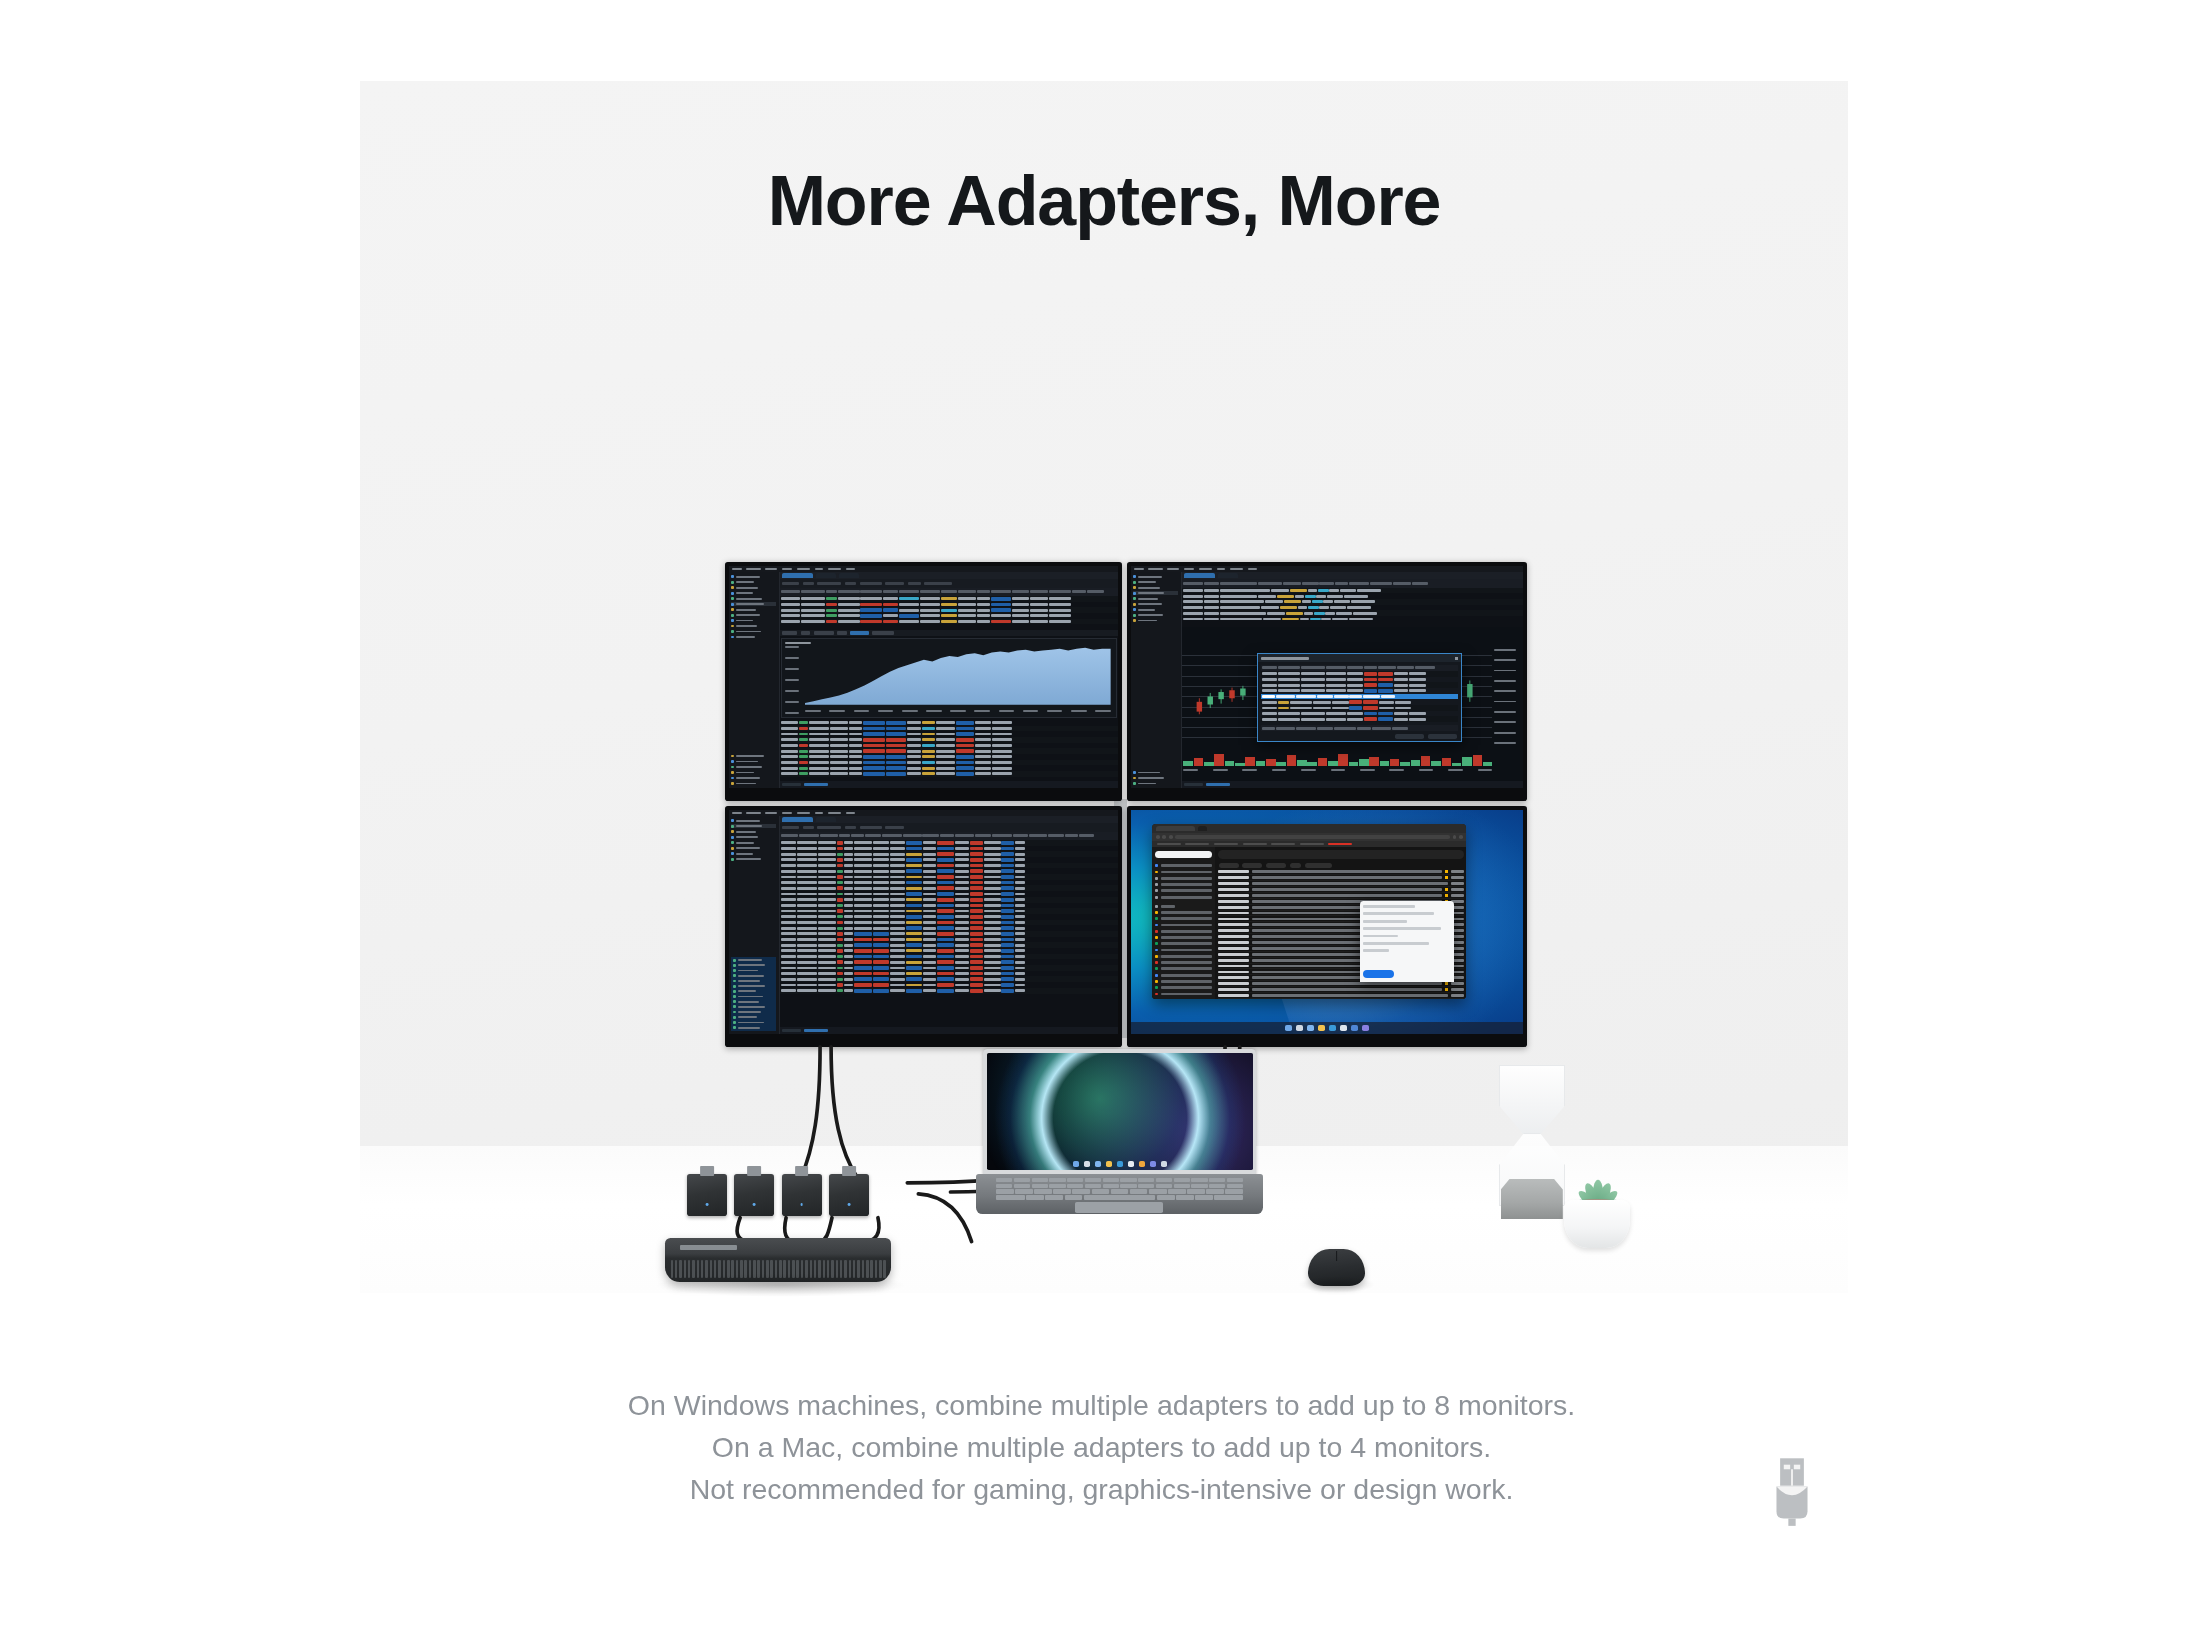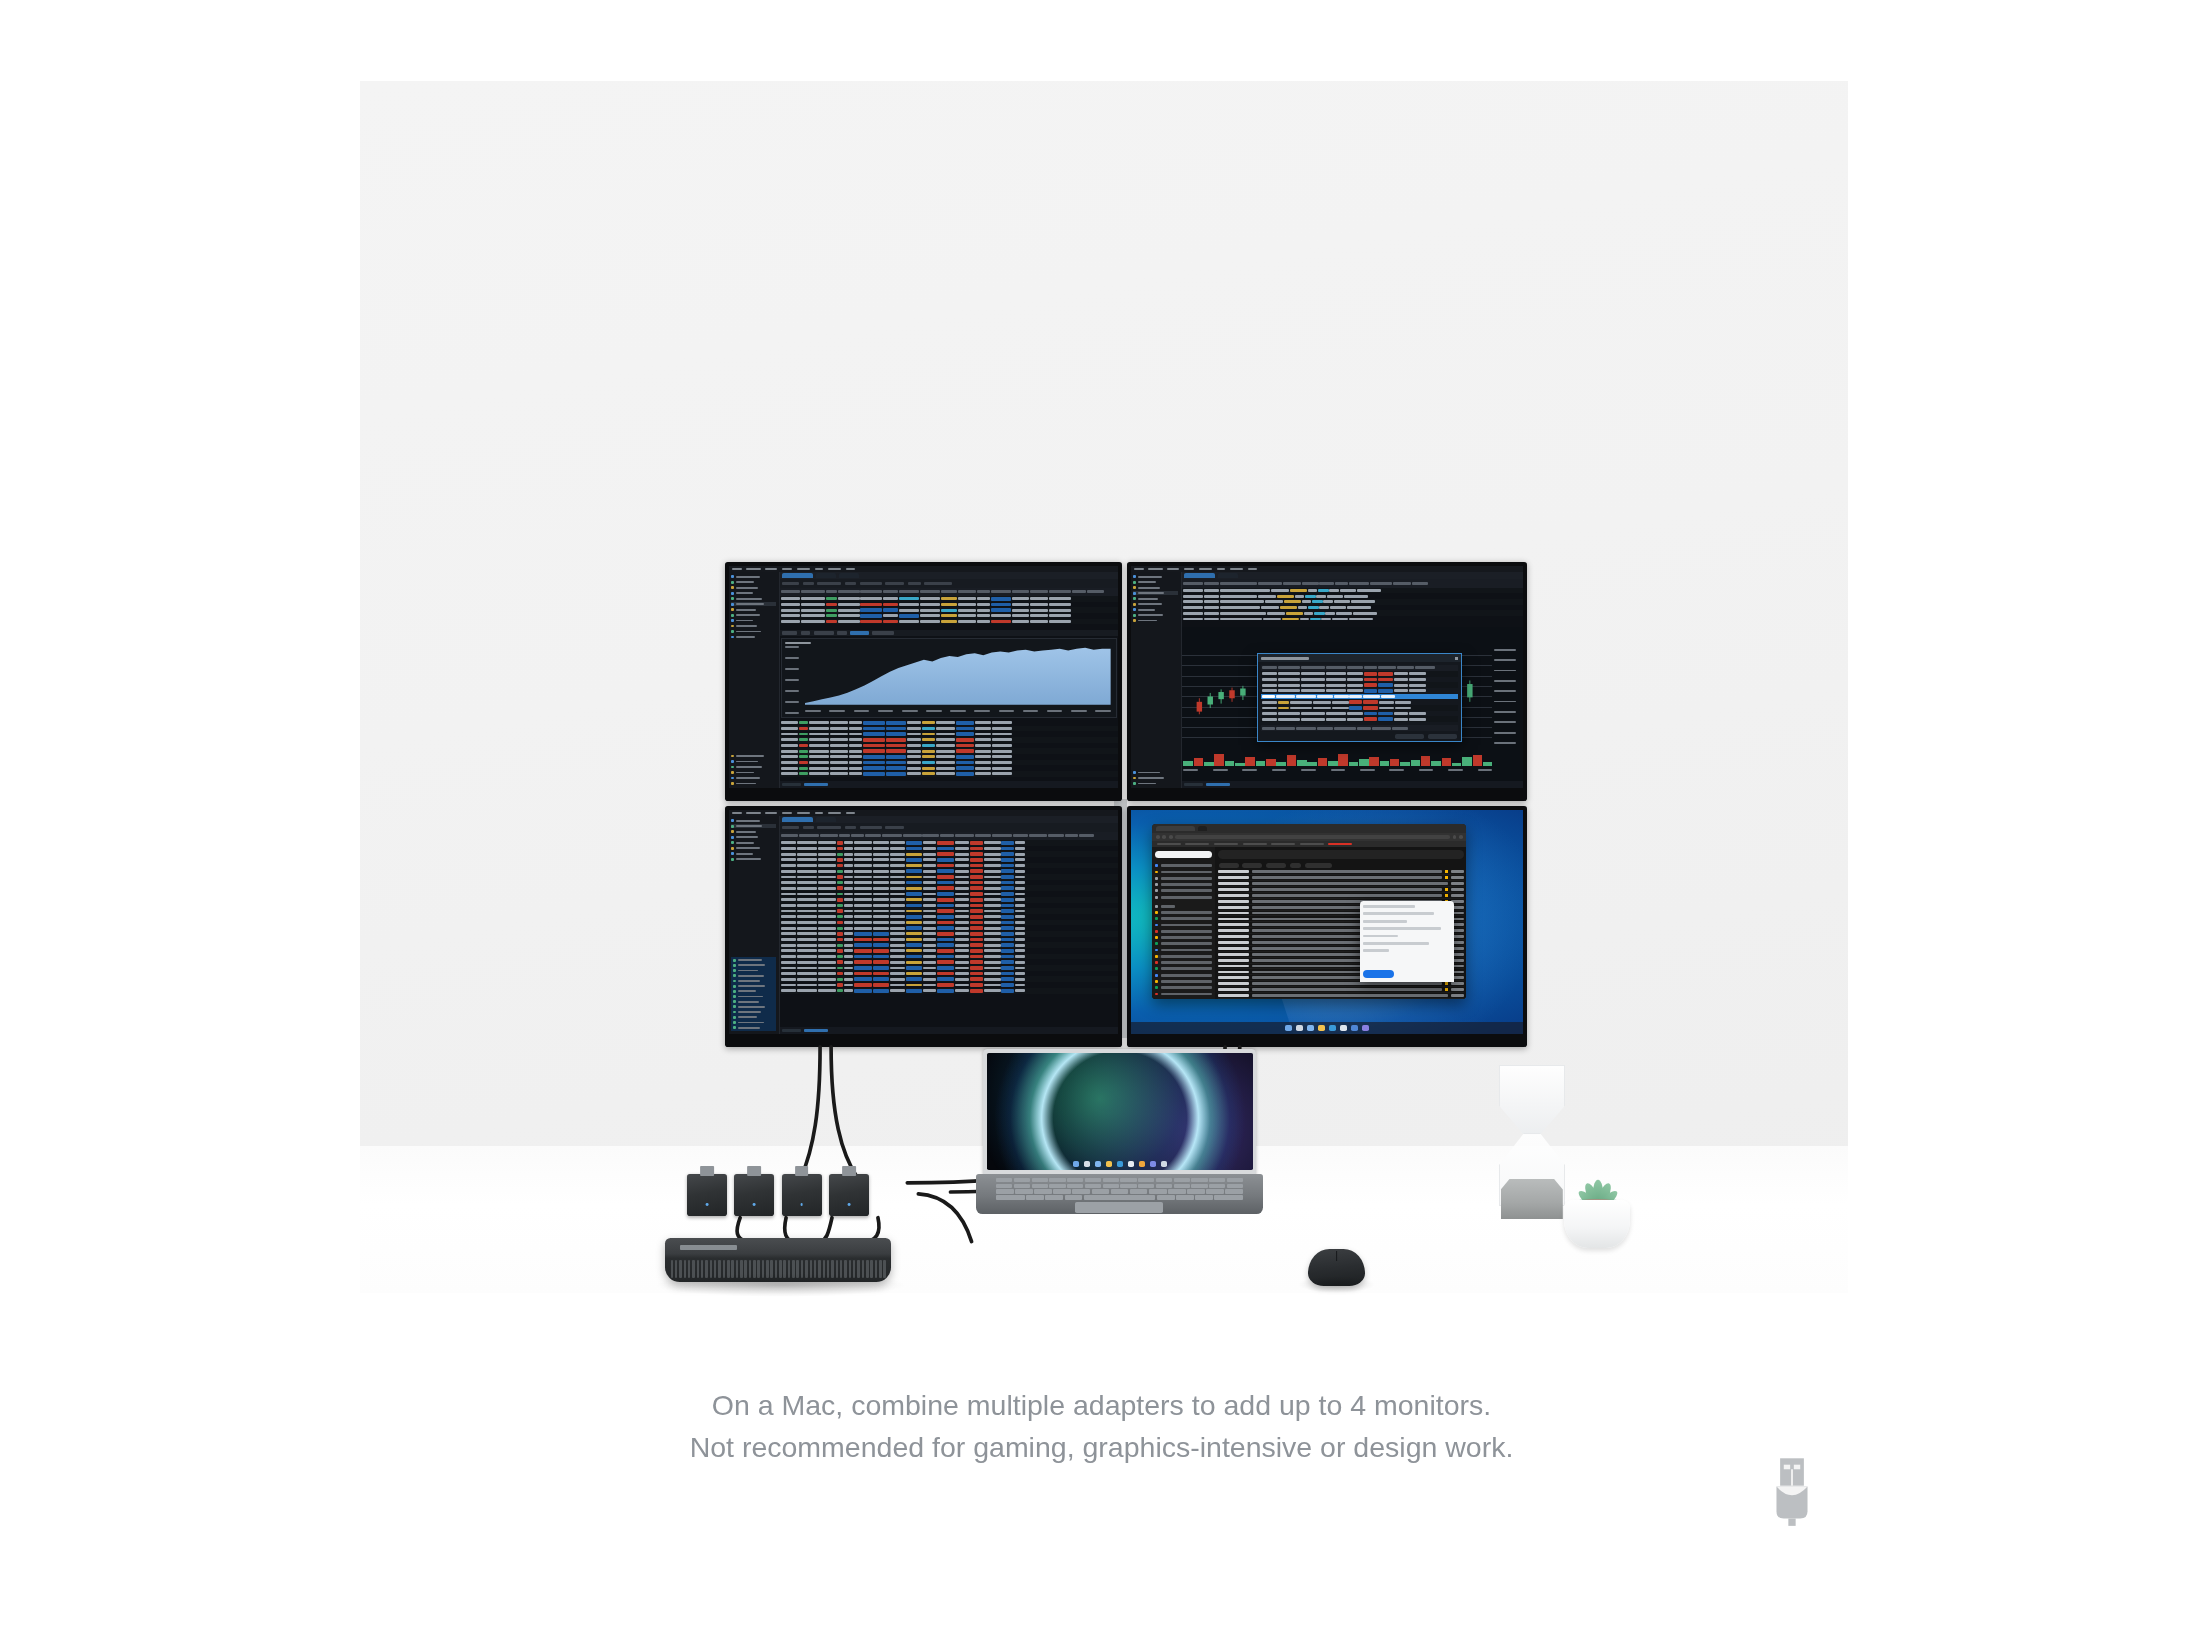--- a/index.html
+++ b/index.html
@@ -340,20 +340,21 @@
 </style>
 </head>
 <body>
 
 <div id="stage">
 
   <div class="backdrop"></div>
   <div class="desk-surface"></div>
 
   <div class="headline">
+    <div>More Adapters, More</div>
   </div>
 
   <div class="wall">
 
     <div class="stand-post" style="left:389px; top:237px; width:13px; height:239px;"></div>
 
     <div class="monitor m-tl">
       <div class="screen glow-green">
         <div class="menubar">
           <i style="width:9.2px"></i>
@@ -2306,20 +2307,21 @@
     <div class="leaf" style="transform:translateX(-50%) rotate(-48deg) scale(0.92);"></div>
     <div class="leaf" style="transform:translateX(-50%) rotate(72deg) scale(0.82);"></div>
     <div class="leaf" style="transform:translateX(-50%) rotate(-72deg) scale(0.82);"></div>
     <div class="leaf" style="transform:translateX(-50%) rotate(92deg) scale(0.7);"></div>
     <div class="leaf" style="transform:translateX(-50%) rotate(-92deg) scale(0.7);"></div>
     <div class="soil"></div>
     <div class="pot"></div>
   </div>
 
   <div class="caption">
+    <div>On Windows machines, combine multiple adapters to add up to 8 monitors.</div>
     <div>On a Mac, combine multiple adapters to add up to 4 monitors.</div>
     <div>Not recommended for gaming, graphics-intensive or design work.</div>
   </div>
 
   <div class="usb-icon">
     <svg width="42" height="70" viewBox="0 0 46 76">
       <rect x="10" y="0" width="26" height="30" fill="#bcbfc2"></rect>
       <rect x="14" y="7" width="7" height="5" fill="#f4f4f4"></rect>
       <rect x="25" y="7" width="7" height="5" fill="#f4f4f4"></rect>
       <rect x="22" y="12" width="2" height="18" fill="#f4f4f4"></rect>

